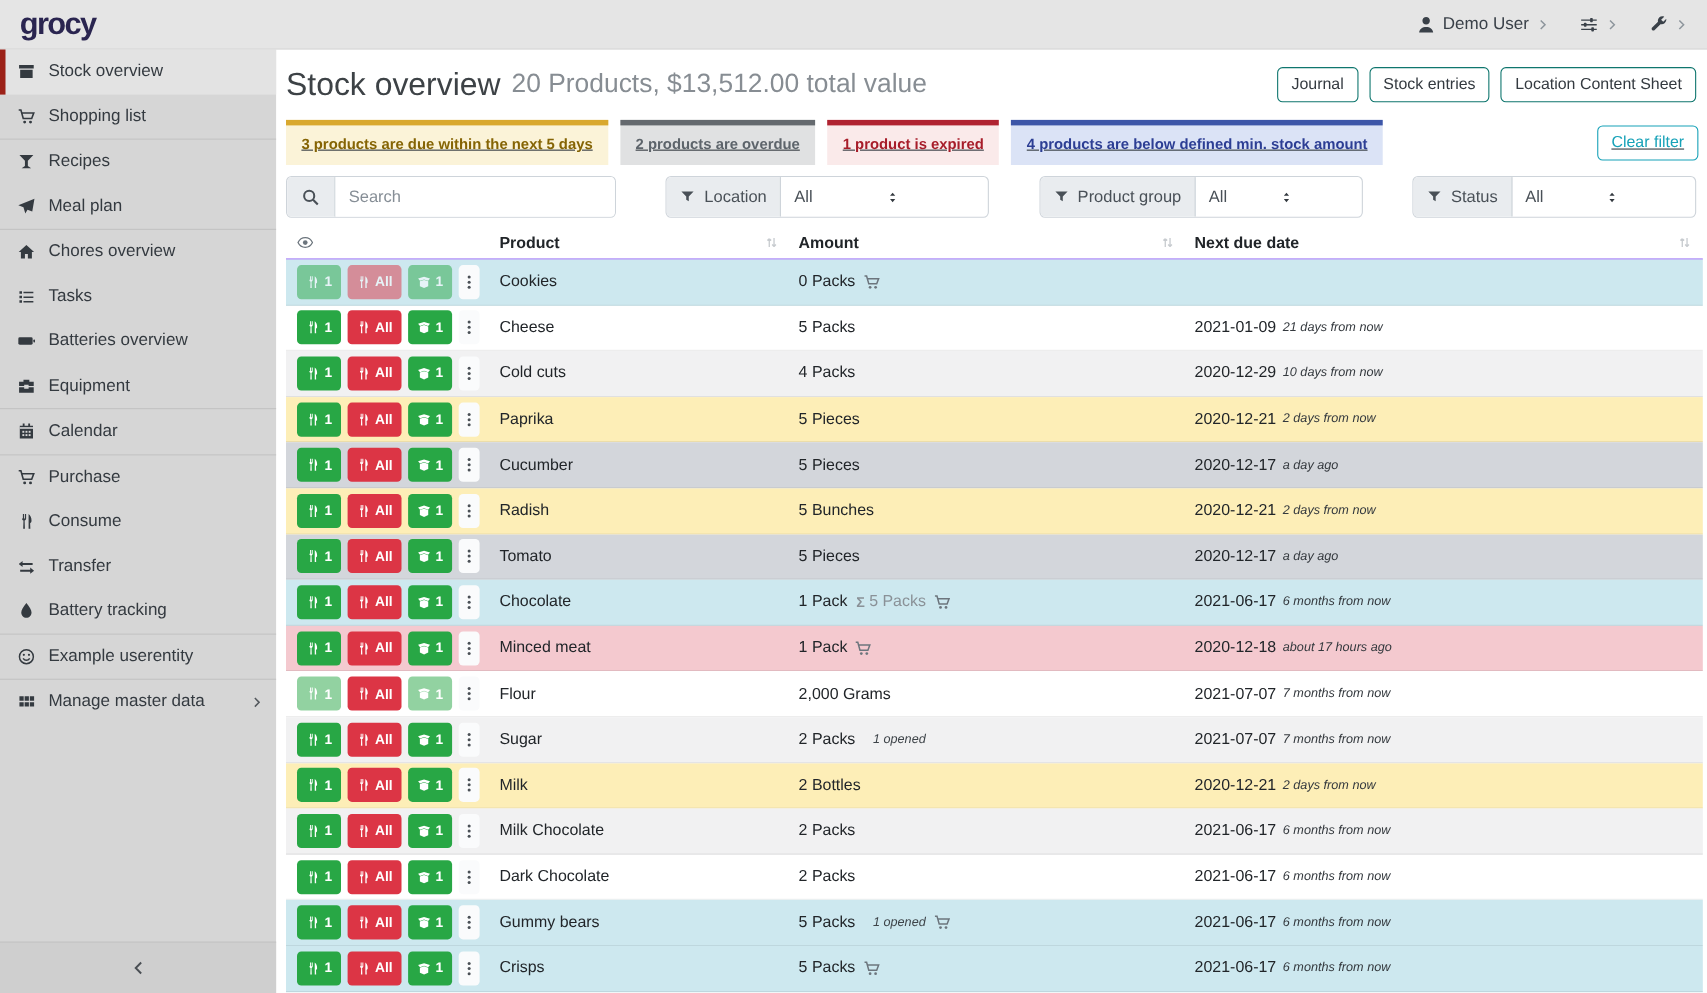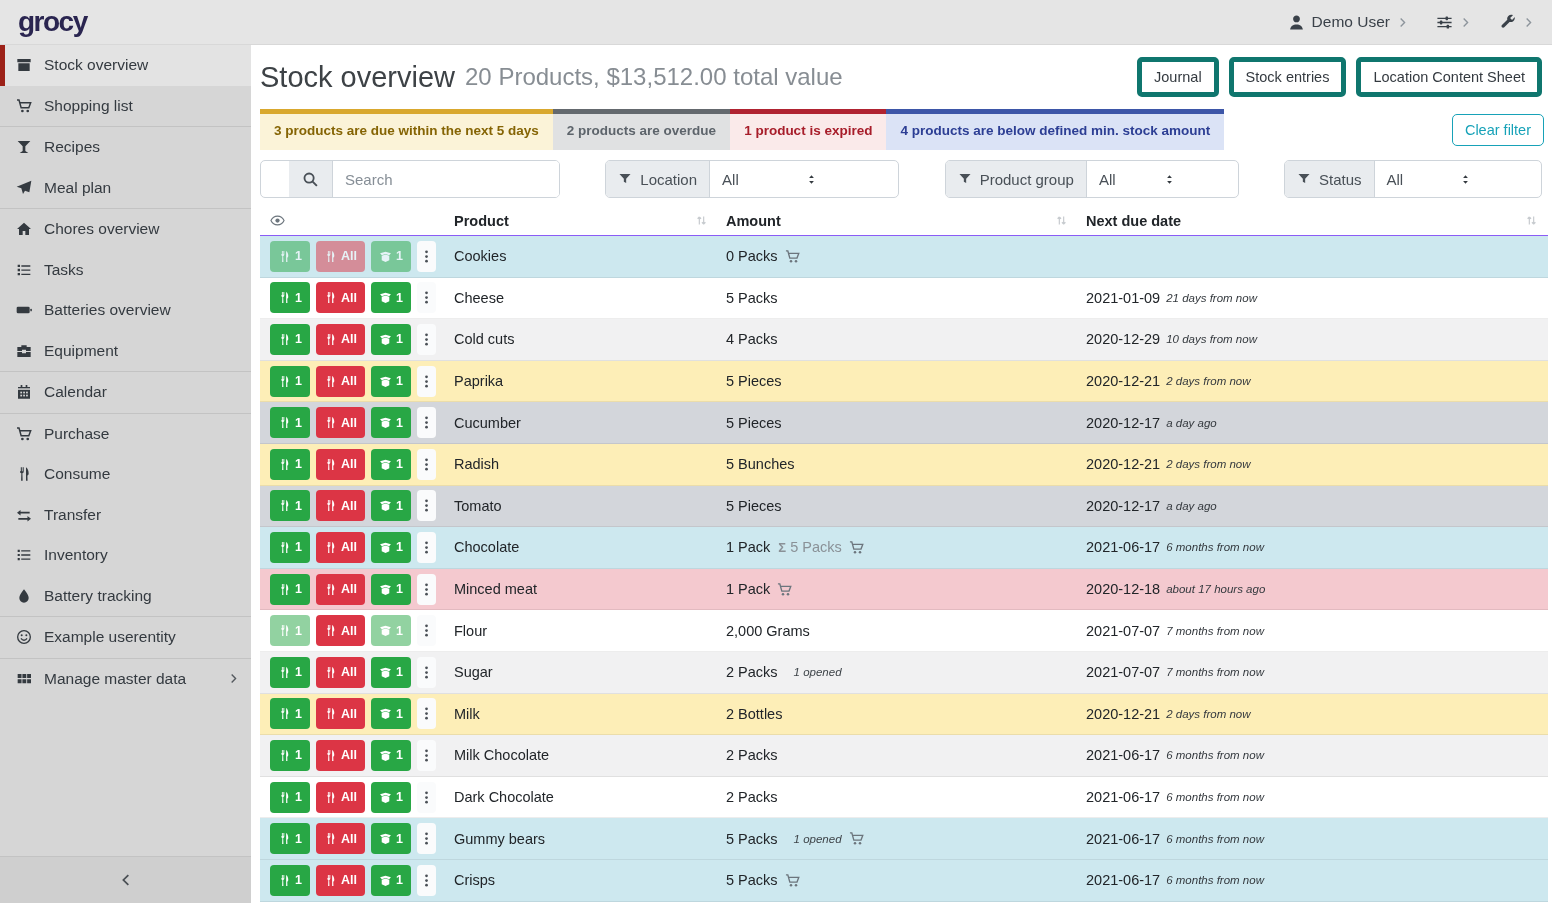--- a/index.html
+++ b/index.html
@@ -33,39 +33,39 @@
                  border-top:1px solid #c3c3c3; display:flex; align-items:center; justify-content:center;
                  color:#4a4f54; font-size:14px; cursor:pointer; }
 
   
   .main { flex:1; padding:10px 4px 0 9px; display:flex; flex-direction:column; overflow:hidden; }
 
   .page-head { display:flex; align-items:center; height:44px; margin-bottom:10px; }
   .page-title { font-size:29px; font-weight:500; color:#3d4246; }
   .page-sub { font-size:24px; font-weight:300; color:#878d93; margin-left:10px; }
   .head-actions { margin-left:auto; display:flex; gap:10px; padding-right:6px; }
-  .btn-outline-dark { background:#fff; border:5px solid #0f766e; color:#343a40; border-radius:5px;
+  .btn-outline-dark { background:#fff; border:1px solid #0f766e; color:#343a40; border-radius:5px;
                       font-size:14.5px; padding:7px 12px; cursor:pointer; font-family:inherit; }
 
   
-  .banners { display:flex; margin-bottom:10px; align-items:stretch; }
+  .banners { display:flex; gap:11px; margin-bottom:10px; align-items:stretch;text-decoration:underline; }
   .banner { border-top:5px solid; padding:9px 14px 0; font-weight:700; font-size:13.5px; height:41px; cursor:pointer; }
   .b-warning   { background:#fbf3d8; border-color:#d9a82e; color:#856404; }
   .b-secondary { background:#e0e1e2; border-color:#64696e; color:#5d646b; }
   .b-danger    { background:#faeaea; border-color:#b02331; color:#a71d2a; }
   .b-info     { background:#dbe3f6; border-color:#3d56a8; color:#2c3e94; }
   .btn-clear { margin-left:auto; align-self:center; background:#fff; border:1px solid #17a2b8; color:#17a2b8;
                border-radius:5px; font-size:14.5px; padding:7px 12px; cursor:pointer; font-family:inherit; margin-right:4px; }
 
   
   .filter-row { display:flex; margin-bottom:8px; align-items:center; justify-content:space-between; padding-right:6px; }
   .igroup { display:flex; height:38px; border:1px solid #ced4da; border-radius:5px; overflow:hidden; background:#fff; }
   .igroup .addon { background:#e9ecef; border-right:1px solid #ced4da; display:flex; align-items:center;
                    gap:8px; padding:0 12px; color:#495057; font-size:15px; }
-  .search-g { width:300px;padding-left:28px; }
+  .search-g { width:300px; }
   .search-g .addon { width:44px; justify-content:center; font-size:15px; }
   .search-g input { border:none; outline:none; flex:1; padding:0 12px; font-size:15px; color:#495057; font-family:inherit; }
   .search-g input::placeholder { color:#868e96; }
   .fg { cursor:pointer; }
   .fg .val { flex:1; display:flex; align-items:center; padding:0 10px 0 12px; font-size:15px; color:#495057; }
   .fg .val span { flex:1; }
   .fg .sel-arrow { font-size:13px; color:#343a40; display:flex; align-items:center; }
   .w-loc { width:294px; } .w-pg { width:294px; } .w-st { width:258px; }
 
   
@@ -375,28 +375,20 @@
             <span class="ico">
               <svg class="svgi">
                 <use href="#i-transfer"></use>
               </svg>
             </span>
             <span>Transfer</span>
           </div>
           <div class="sb-item">
             <span class="ico">
               <svg class="svgi">
-                <use href="#i-list"></use>
-              </svg>
-            </span>
-            <span>Inventory</span>
-          </div>
-          <div class="sb-item">
-            <span class="ico">
-              <svg class="svgi">
                 <use href="#i-drop"></use>
               </svg>
             </span>
             <span>Battery tracking</span>
           </div>
         </div>
         <div class="sb-group">
           <div class="sb-item">
             <span class="ico">
               <svg class="svgi">

